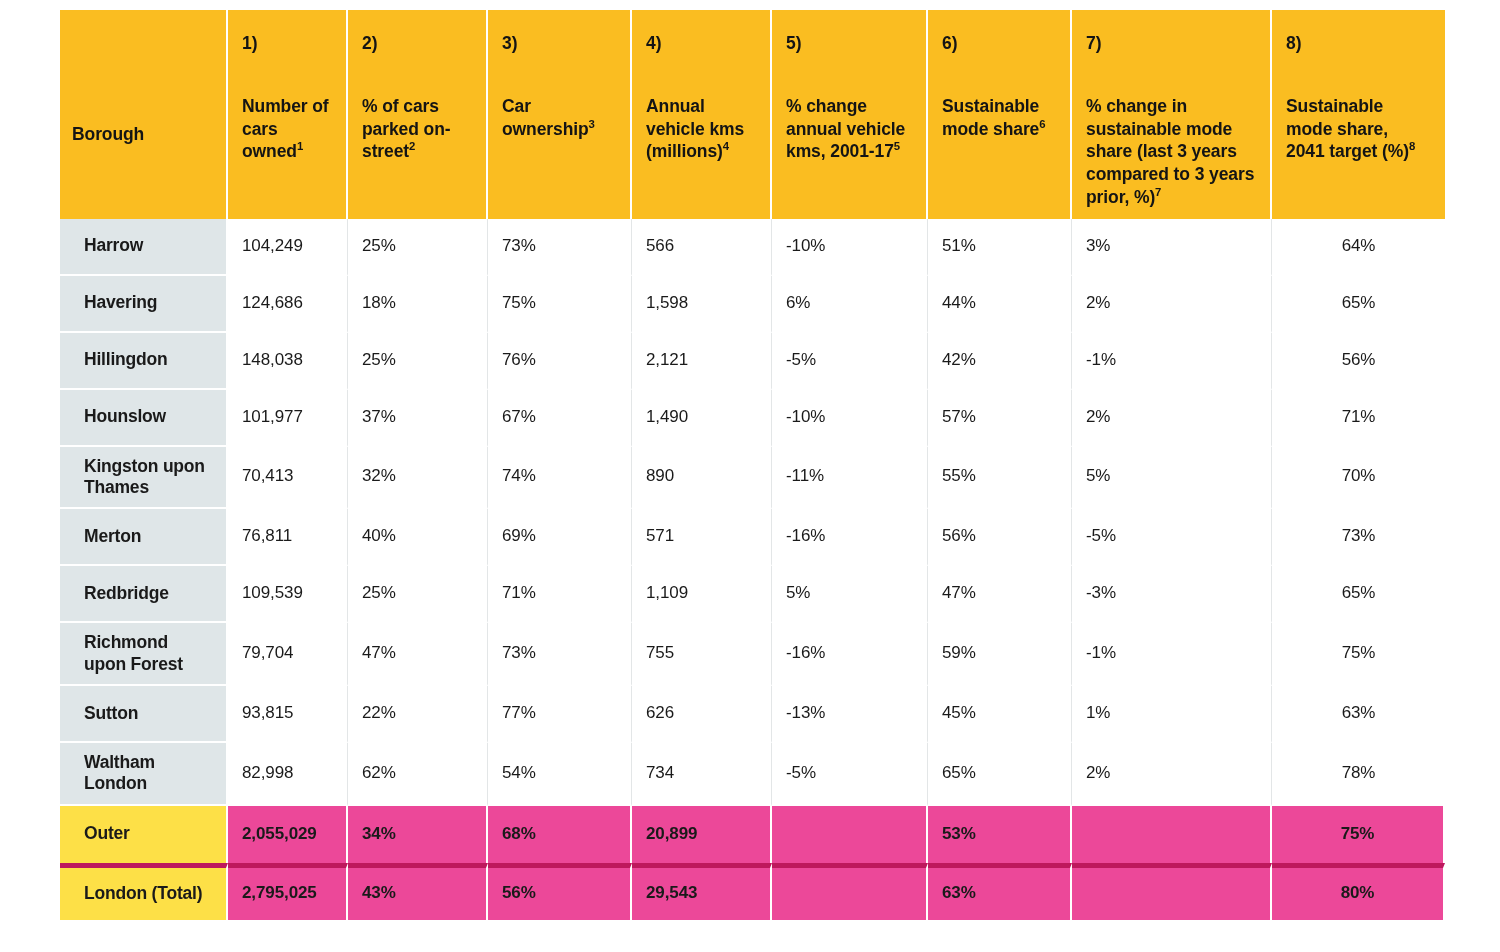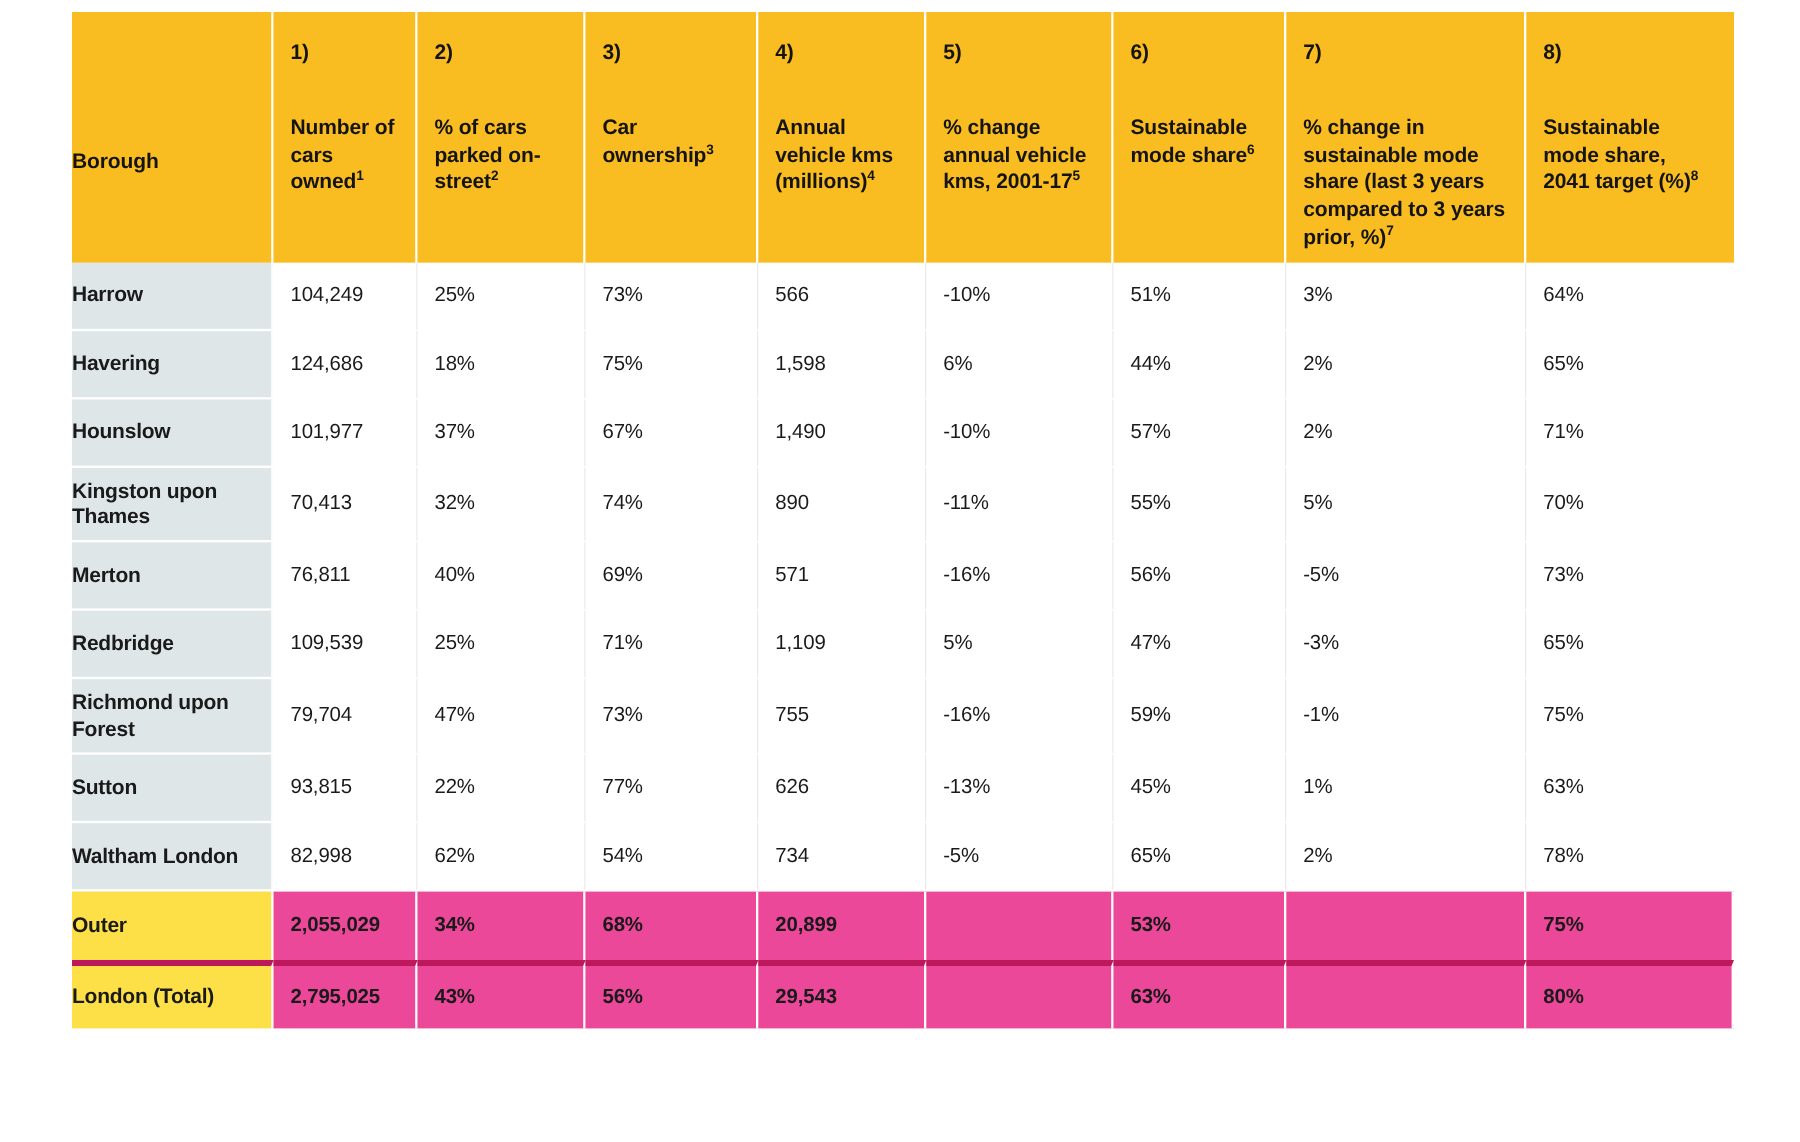--- a/index.html
+++ b/index.html
@@ -44,21 +44,21 @@
     border-right: 2px solid #ffffff;
     height: 201px;
     box-sizing: border-box;
     letter-spacing: -0.1px;
   }
   thead th:last-child { border-right: none; }
 
   thead th.col-borough {
     vertical-align: middle;
     padding-top: 10px;
-    padding-left: 0;
+    padding-left: 12px;
   }
 
   .hdr-num { display: block; }
   .hdr-txt { display: block; margin-top: 40px; }
   sup {
     font-size: 0.65em;
     vertical-align: super;
     line-height: 0;
   }
 
@@ -68,28 +68,28 @@
     line-height: 1.22;
     vertical-align: middle;
     padding: 9px 14px;
     background: #ffffff;
     border-right: 1px solid #e3e6e7;
     border-bottom: 2px solid #ffffff;
     height: 57px;
     box-sizing: border-box;
     letter-spacing: -0.1px;
   }
-  tbody td:last-child { border-right: none; }
+  tbody td:last-child { border-right: none; text-align: center; }
 
   tbody td.borough-cell {
     background: #dfe6e8;
     font-weight: bold;
     font-size: 17.5px;
     border-right: 2px solid #ffffff;
-    padding-left: 0;
+    padding-left: 24px;
     letter-spacing: -0.2px;
   }
 
   
   tr.summary-row td {
     background: #ec4899;
     font-weight: bold;
     border-right: 2px solid #ffffff;
     border-bottom: none;
   }
@@ -175,20 +175,31 @@
           <td>124,686</td>
           <td>18%</td>
           <td>75%</td>
           <td>1,598</td>
           <td>6%</td>
           <td>44%</td>
           <td>2%</td>
           <td>65%</td>
         </tr>
         <tr>
+          <td class="borough-cell">Hillingdon</td>
+          <td>148,038</td>
+          <td>25%</td>
+          <td>76%</td>
+          <td>2,121</td>
+          <td>-5%</td>
+          <td>42%</td>
+          <td>-1%</td>
+          <td>56%</td>
+        </tr>
+        <tr>
           <td class="borough-cell">Hounslow</td>
           <td>101,977</td>
           <td>37%</td>
           <td>67%</td>
           <td>1,490</td>
           <td>-10%</td>
           <td>57%</td>
           <td>2%</td>
           <td>71%</td>
         </tr>

